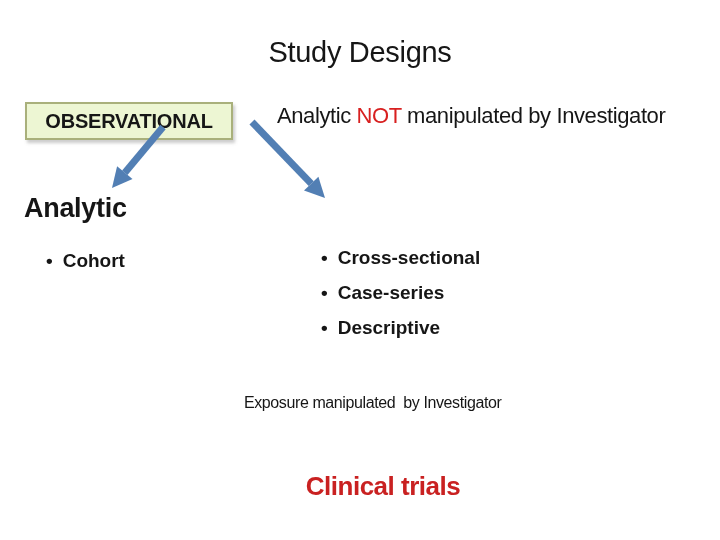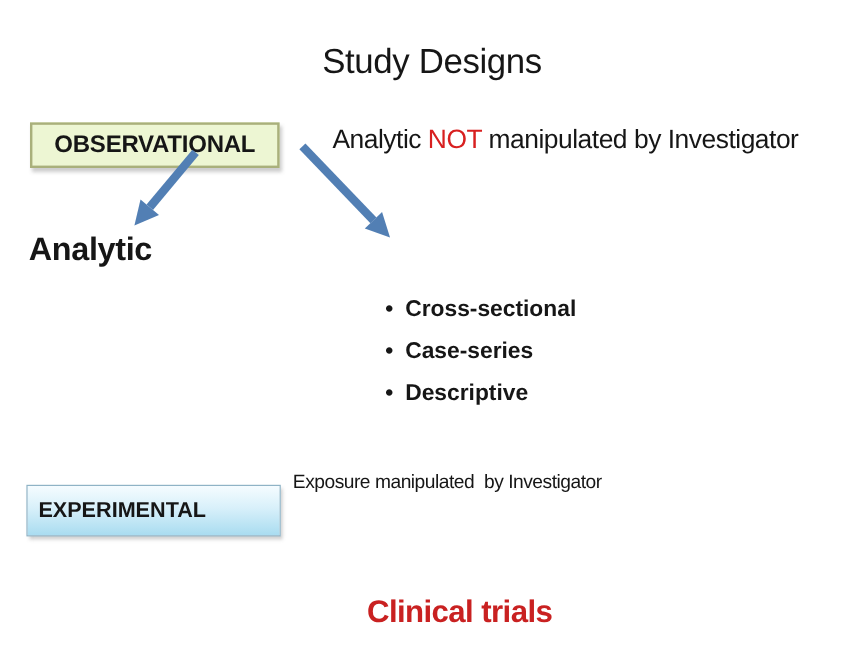--- a/index.html
+++ b/index.html
@@ -130,21 +130,21 @@
     top: 394px;
     margin: 0;
     font-size: 16px;
     color: var(--text-black, #1b1b1b);
     white-space: pre;
     letter-spacing: -0.4px;
   }
   .clinical {
     position: absolute;
     left: 383px;
-    top: 494px;
+    top: 471px;
     transform: translateX(-50%);
     margin: 0;
     font-size: 26px;
     font-weight: bold;
     color: var(--note-red, #c92121);
     white-space: nowrap;
     letter-spacing: -0.5px;
   }
 </style>
 </head>
@@ -167,35 +167,35 @@
     </g>
     <g>
       <line class="arrow-shaft" x1="252" y1="122" x2="311.2" y2="183.6"></line>
       <polygon class="arrow-head" points="325,198 304,190.5 318.4,176.7"></polygon>
     </g>
   </svg>
 
   <h2 class="branch-heading analytic-heading">Analytic</h2>
 
   <ul class="bullets analytic-list">
+    <li>
+        <span>Cohort</span>
+      </li>
   </ul>
 
   <ul class="bullets descriptive-list">
     <li>
         <span>Cross-sectional</span>
       </li>
     <li>
         <span>Case-series</span>
       </li>
     <li>
         <span>Descriptive</span>
       </li>
   </ul>
 
-  <div class="box exp-box">
-    <span>EXPERIMENTAL</span>
-  </div>
 
   <p class="exp-desc">Exposure manipulated  by Investigator</p>
 
   <p class="clinical">Clinical trials</p>
 
 </div>
 
 </body></html>

